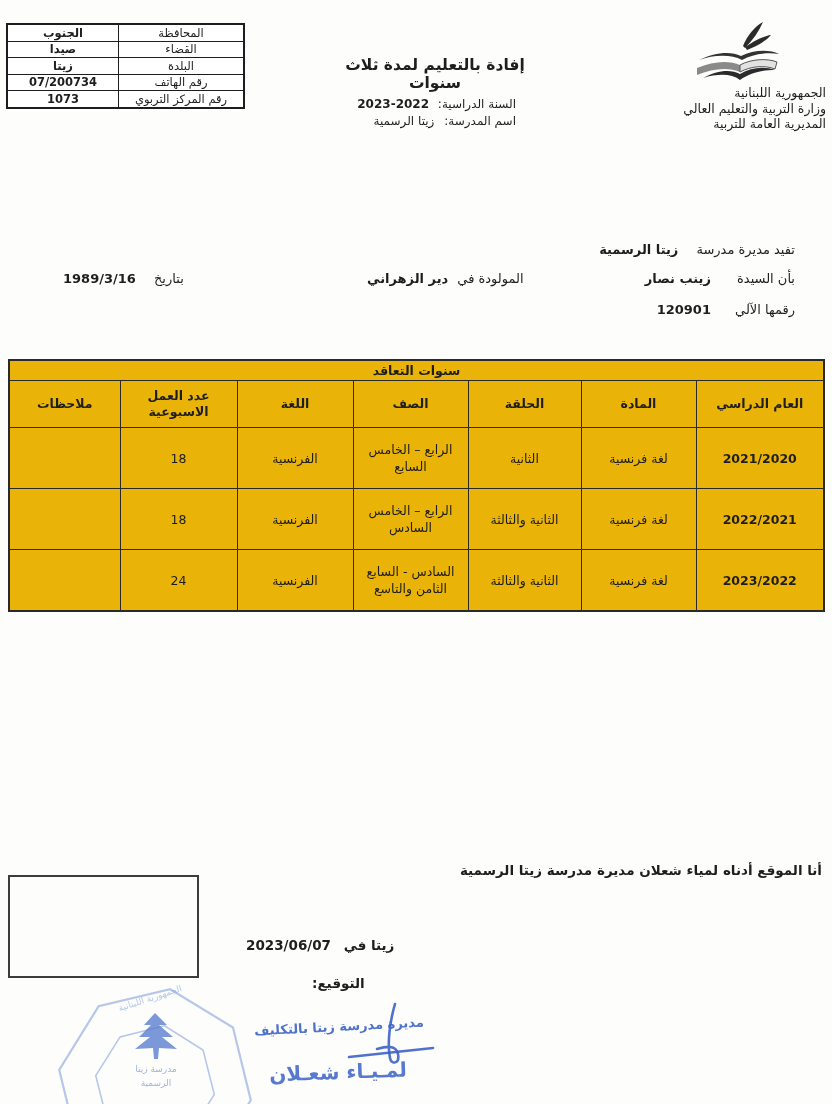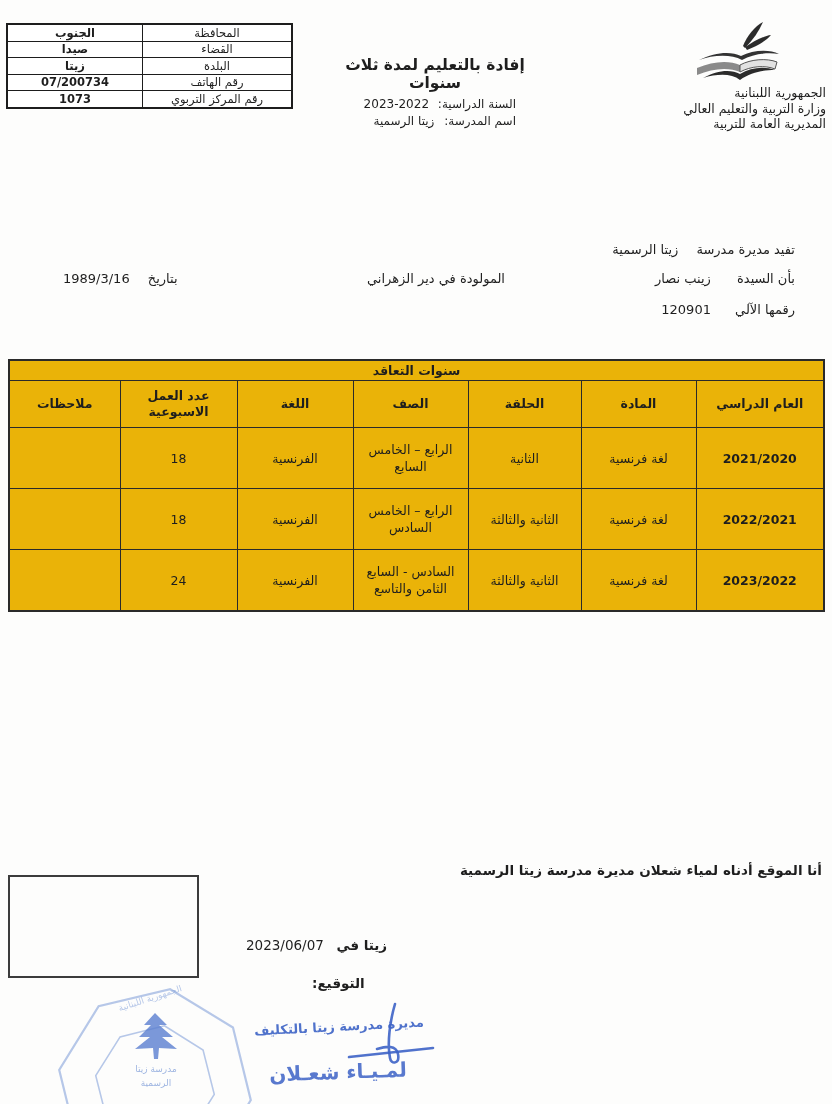--- a/index.html
+++ b/index.html
@@ -4,25 +4,25 @@
 <style>
   html,body{margin:0;padding:0;background:#e9e9e6;}
   .page{
     position:relative;width:832px;height:1104px;margin:0 auto;
     background:#fdfdfc;color:#1e1e1e;overflow:hidden;
     font-family:"DejaVu Sans",sans-serif;
   }
   .abs{position:absolute;}
   .rtl{direction:rtl;unicode-bidi:isolate;}
   .ltr{direction:ltr;unicode-bidi:isolate;}
-  b,.bold{font-weight:normal;}
+  b,.bold{font-weight:bold;}
 
   
   table.info{border-collapse:collapse;table-layout:fixed;border:2px solid #1d1d1d;background:#fff;}
-  table.info td{border:1.3px solid #1d1d1d;height:15.5px;padding:0 15px;font-size:11.5px;
+  table.info td{border:1.3px solid #1d1d1d;height:15.5px;padding:0 3px;font-size:11.5px;
     text-align:center;vertical-align:middle;white-space:nowrap;overflow:hidden;}
   table.info td.lbl{width:118px;}
   table.info td.val{width:104px;font-weight:bold;direction:ltr;}
 
   
   .title{font-size:15.5px;font-weight:bold;text-align:center;}
   .head-lines{font-size:12px;line-height:17px;text-align:right;}
 
   
   .gov{font-size:12.5px;line-height:15.5px;text-align:right;}
@@ -114,21 +114,21 @@
     <b style="margin-right:14px;">زيتا الرسمية</b>
   </div>
 
   <div class="abs" style="top:271px;left:0;right:0;height:20px;">
     <span class="rtl bodyline abs" style="right:37px;">
       <span>بأن السيدة</span>
       <b style="margin-right:22px;">زينب نصار</b>
     </span>
     <span class="rtl bodyline abs" style="left:367px;">
       <span>المولودة في</span>
-      <b style="">دير الزهراني</b>
+      <b style="margin-right:5px;">دير الزهراني</b>
     </span>
     <span class="rtl bodyline abs" style="left:63px;">
       <span>بتاريخ</span>
       <b class="ltr" style="margin-right:14px;">1989/3/16</b>
     </span>
   </div>
 
   <div class="abs rtl bodyline" style="right:37px;top:302px;">
     <span>رقمها الآلي</span>
     <b class="ltr" style="margin-right:20px;">120901</b>

